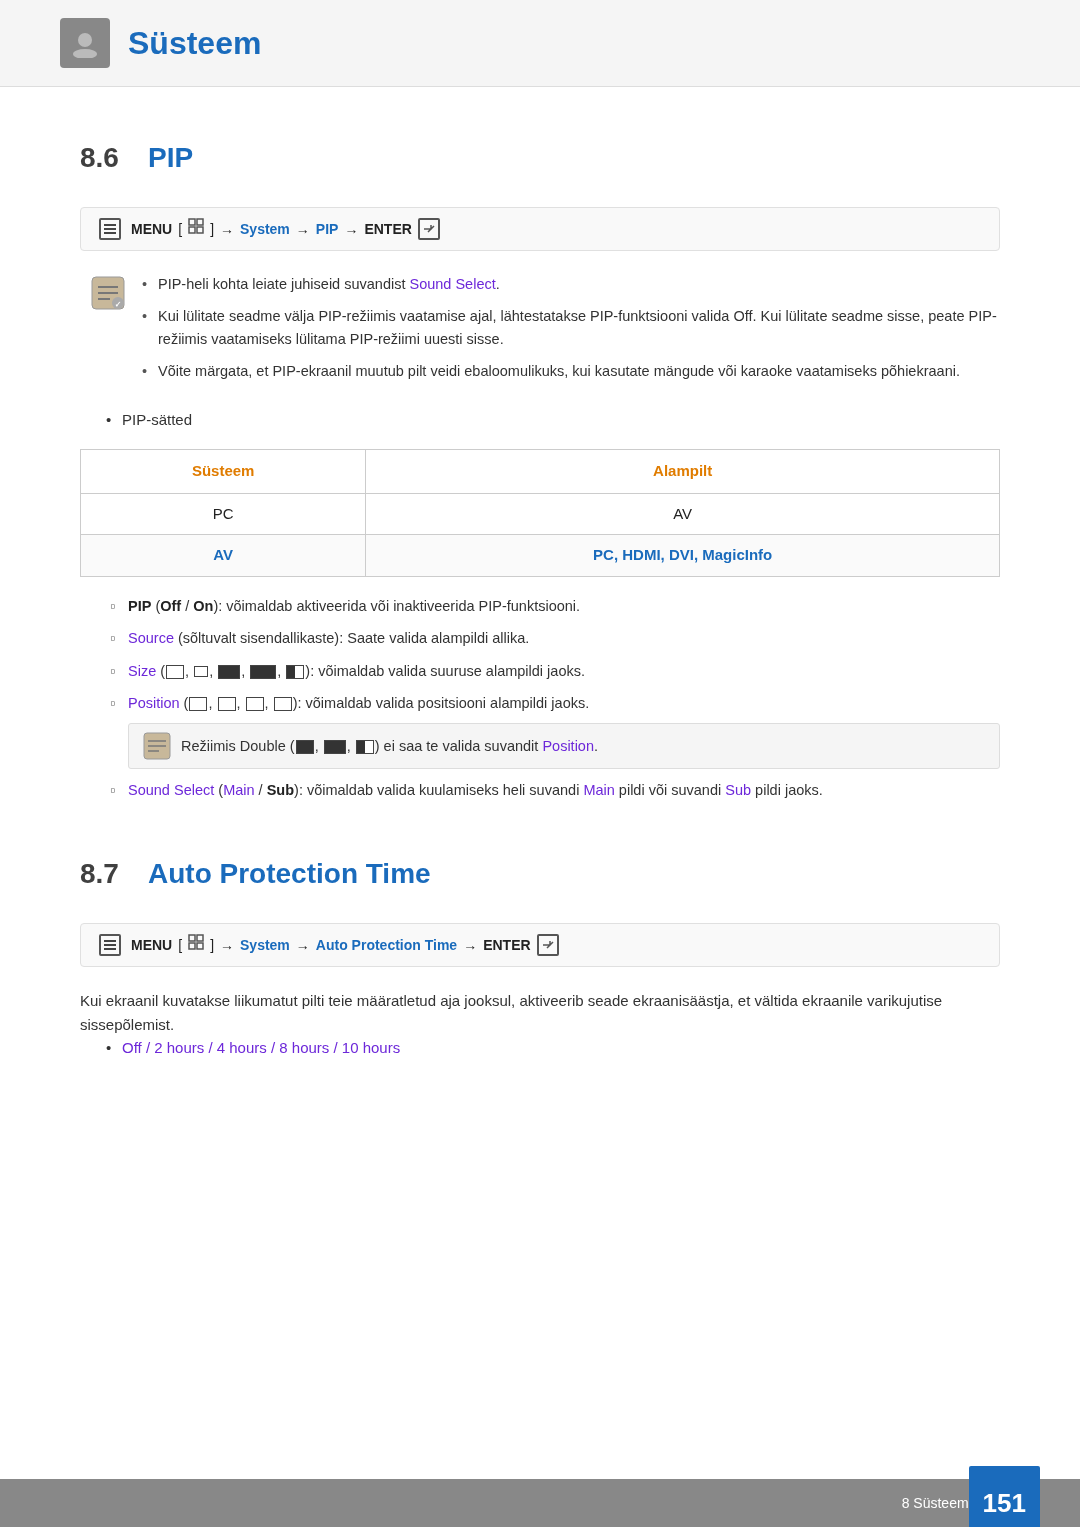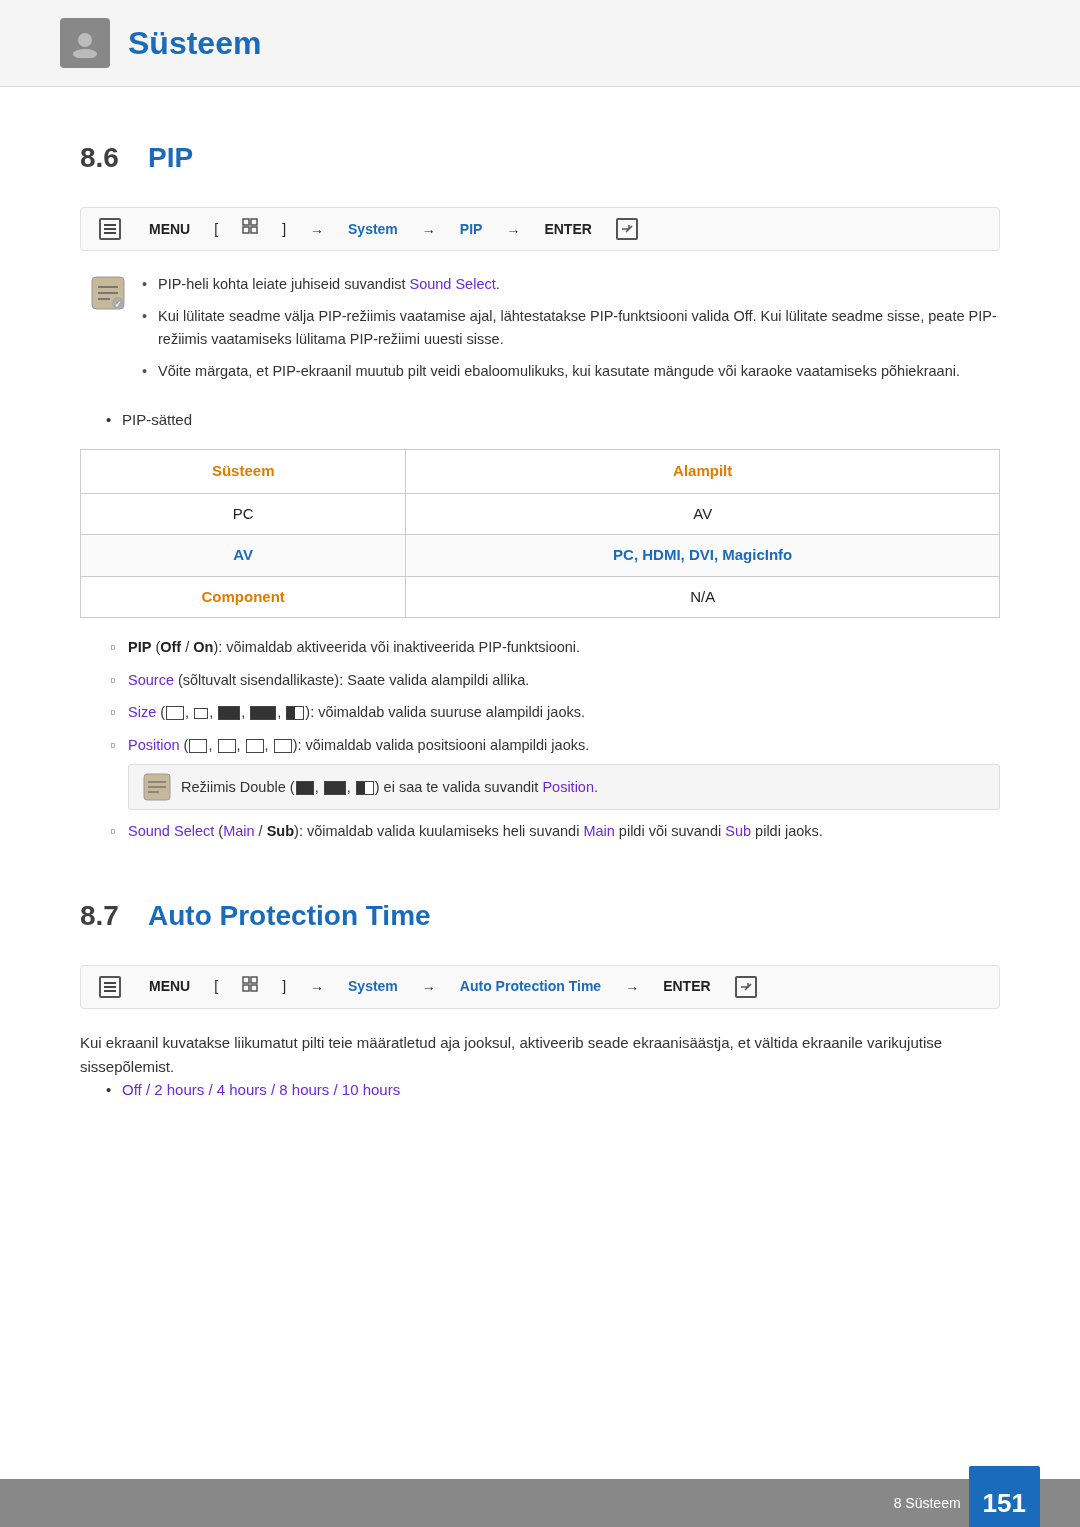--- a/index.html
+++ b/index.html
@@ -67,21 +67,21 @@
 
     
     .menu-path {
       background: #f9f9f9;
       border: 1px solid #e0e0e0;
       border-radius: 4px;
       padding: 10px 18px;
       margin-bottom: 22px;
       display: flex;
       align-items: center;
-      gap: 24px;
+      gap: 6px;
       font-size: 14px;
     }
     .menu-path .menu-icon {
       width: 22px;
       height: 22px;
       border: 2px solid #555;
       border-radius: 2px;
       display: inline-flex;
       align-items: center;
       justify-content: center;
@@ -244,21 +244,21 @@
       position: absolute;
       bottom: 0;
       left: 0;
       right: 0;
       height: 48px;
       background: #888;
       display: flex;
       align-items: center;
       justify-content: flex-end;
       padding-right: 40px;
-      gap: 8px;
+      gap: 0;
     }
     .footer-text {
       color: #fff;
       font-size: 14px;
     }
     .footer-number {
       background: #1a6bbc;
       color: #fff;
       font-size: 26px;
       font-weight: bold;
@@ -358,24 +358,20 @@
     </thead>
     <tbody>
       <tr>
         <td>PC</td>
         <td>AV</td>
       </tr>
       <tr>
         <td class="blue">AV</td>
         <td class="blue">PC, HDMI, DVI, MagicInfo</td>
       </tr>
-      <tr>
-        <td class="orange">Component</td>
-        <td>N/A</td>
-      </tr>
     </tbody>
   </table>
 
   <ul class="square-list">
     <li>
       <span class="b-black">PIP</span> (<span class="b-black">Off</span> / <span class="b-black">On</span>): võimaldab aktiveerida või inaktiveerida PIP-funktsiooni.
     </li>
     <li>
       <span class="b-blue">Source</span> (sõltuvalt sisendallikaste): Saate valida alampildi allika.
     </li>

